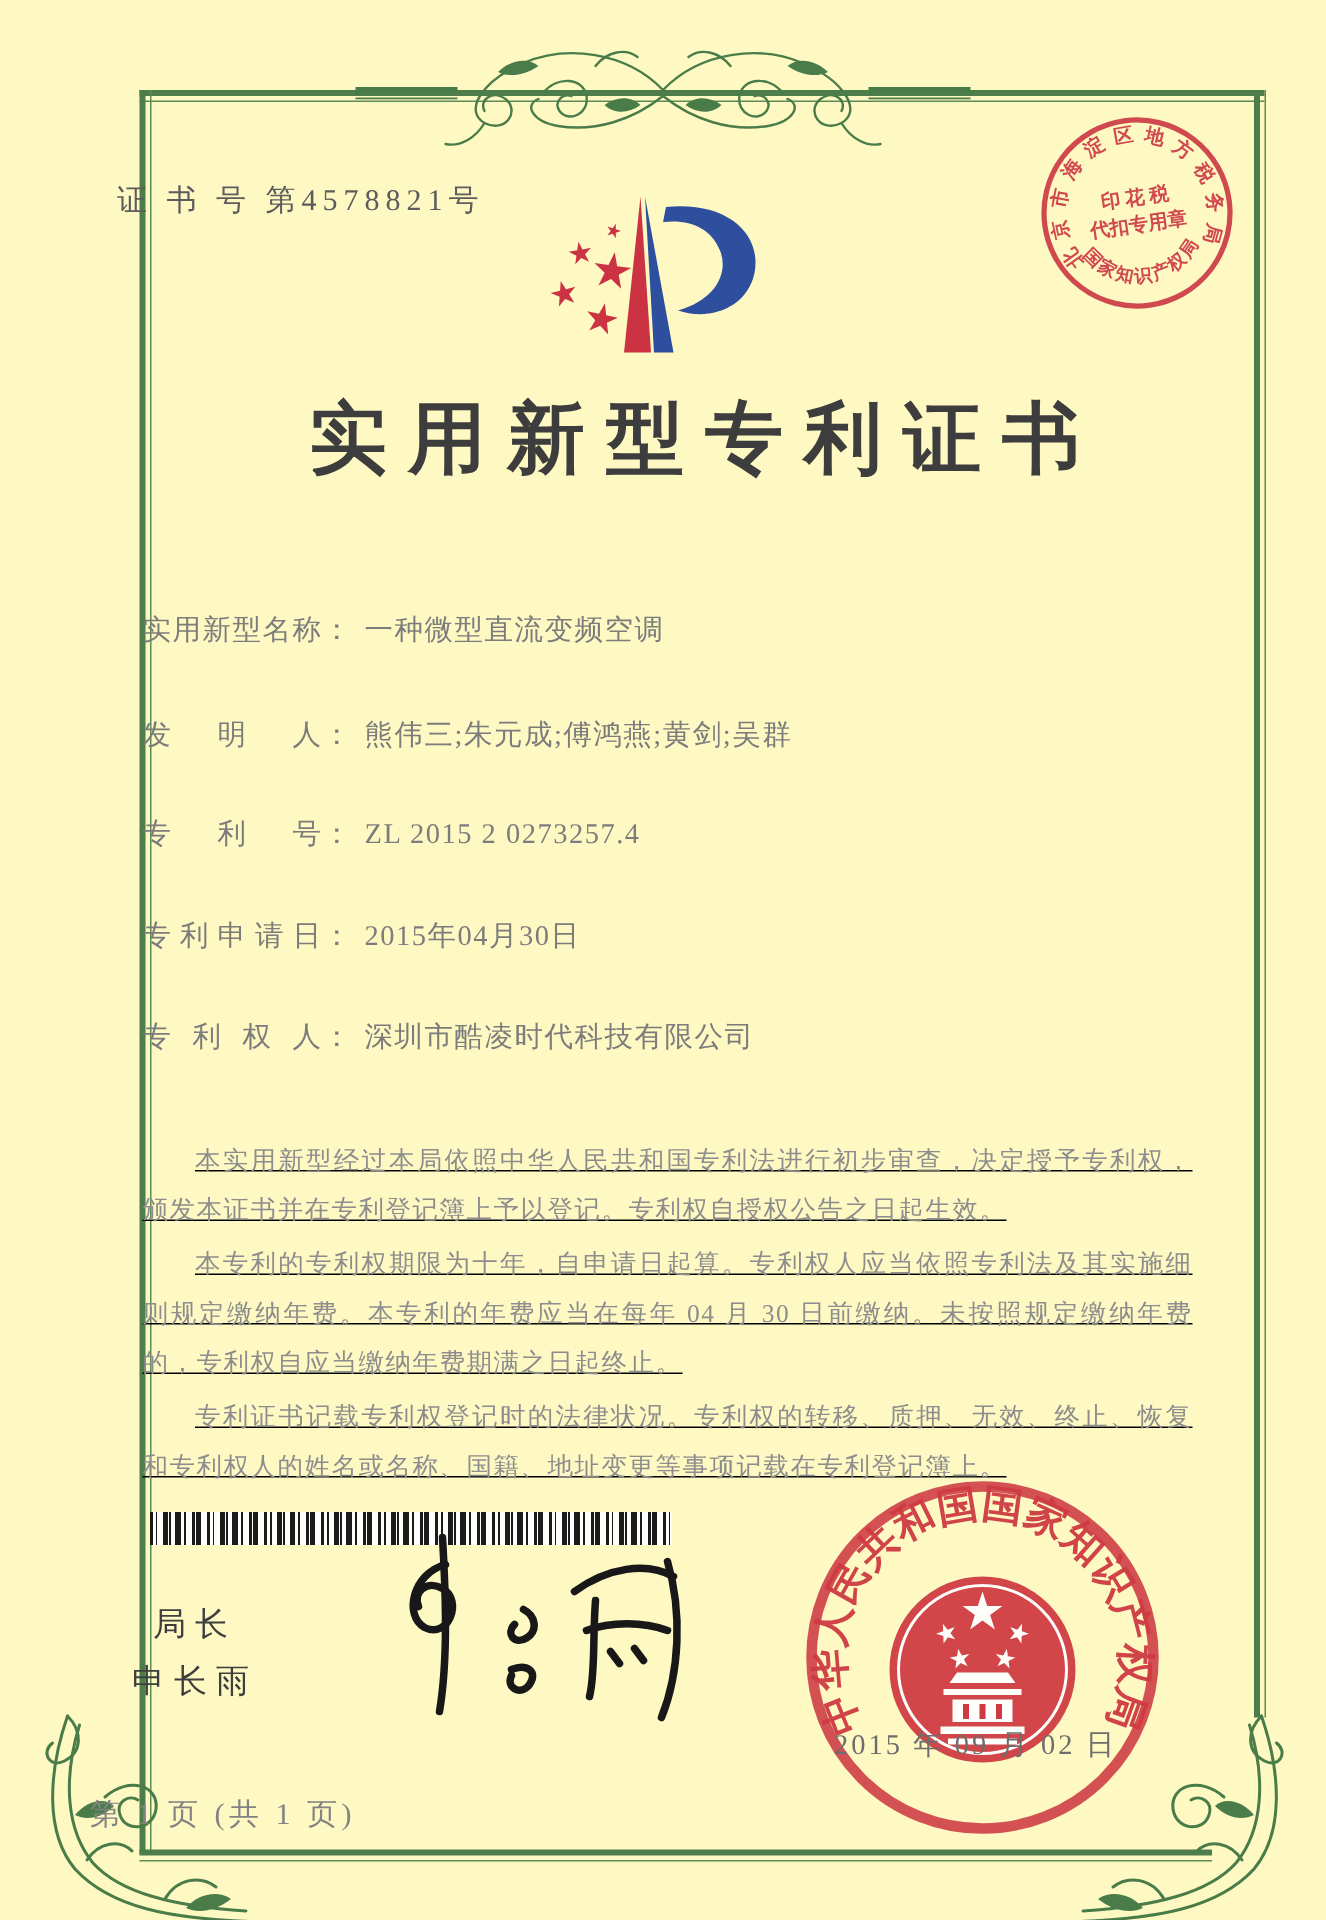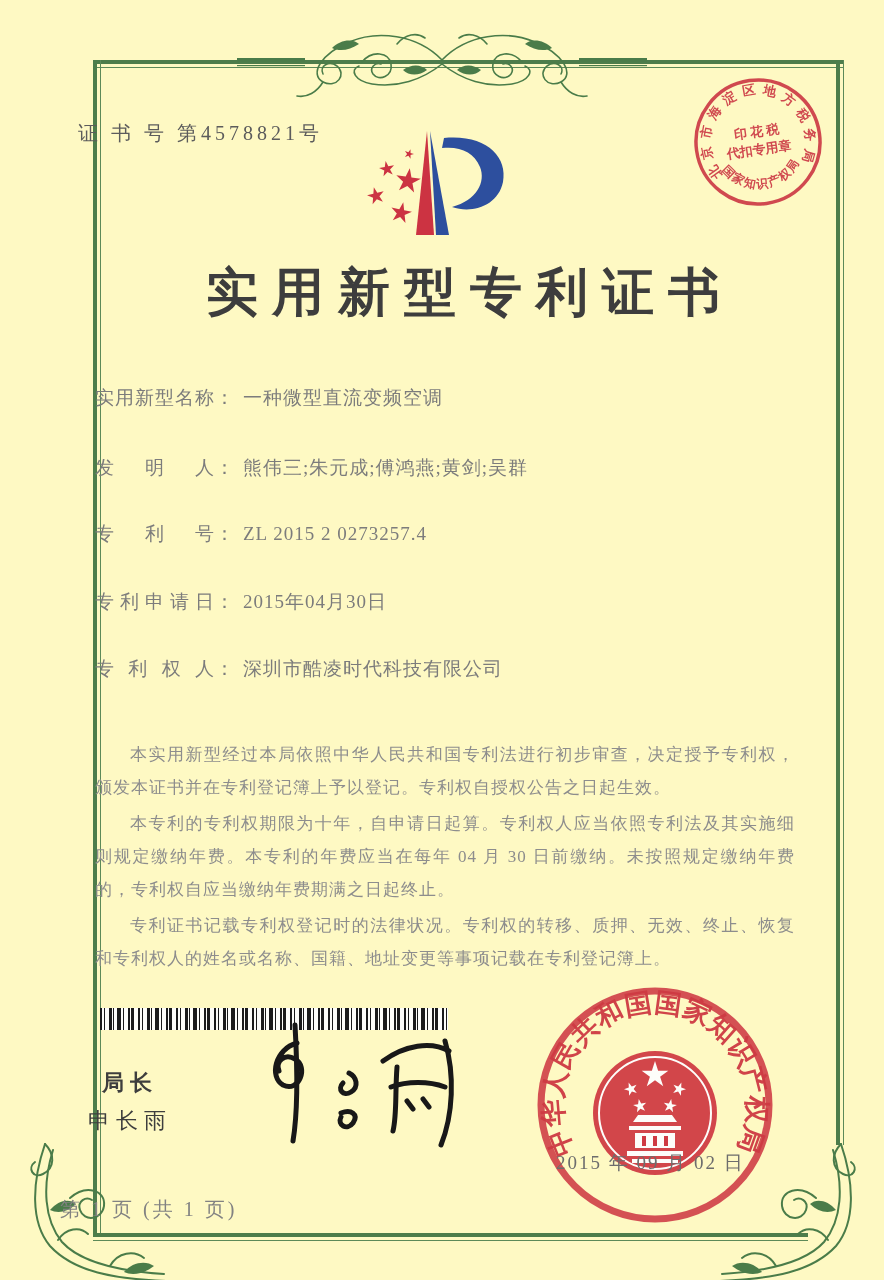--- a/index.html
+++ b/index.html
@@ -9,33 +9,33 @@
     font-family:"Liberation Serif","DejaVu Serif",serif;
   }
   
   .edge{position:absolute;pointer-events:none;}
   .edge.h{border-top:4px solid #4d7d4b;border-bottom:1px solid #5c8a58;height:3px;}
   .edge.v{border-left:4px solid #4d7d4b;border-right:1px solid #5c8a58;width:3px;}
   
   .cert-no{position:absolute;left:78px;top:120px;font-size:20px;color:#5c5c5c;letter-spacing:4px;}
   .title{position:absolute;left:93px;top:258px;width:690px;text-align:center;
          font-size:52px;font-weight:600;color:#3d3d3d;letter-spacing:14px;padding-left:32px;}
-  .field-row{position:absolute;left:95px;font-size:19px;color:#7c7c7c;letter-spacing:1px;white-space:nowrap;}
+  .field-row{position:absolute;left:95px;font-size:19px;color:#7c7c7c;letter-spacing:1px;white-space:nowrap;margin-top:22px;}
   .flabel{display:inline-block;width:120px;text-align:justify;text-align-last:justify;vertical-align:top;}
   .fcolon{margin-right:8px;}
-  .paras{position:absolute;left:95px;top:738px;width:700px;}
+  .paras{position:absolute;left:95px;top:757px;width:700px;text-decoration:underline;}
   .paras p{margin:0 0 3px 0;font-size:17px;line-height:33px;color:#8d8d8d;
            text-align:justify;text-indent:35px;letter-spacing:1px;}
   .barcode{position:absolute;left:100px;top:1008px;width:348px;height:22px;
     background:repeating-linear-gradient(90deg,
       #1b1b1b 0 2px,#fdfdfa 2px 4px,#1b1b1b 4px 5px,#fdfdfa 5px 9px,
       #1b1b1b 9px 12px,#fdfdfa 12px 13px,#1b1b1b 13px 14px,#fdfdfa 14px 17px,
       #1b1b1b 17px 21px,#fdfdfa 21px 23px,#1b1b1b 23px 24px,#fdfdfa 24px 28px,
       #1b1b1b 28px 30px,#fdfdfa 30px 31px,#1b1b1b 31px 34px,#fdfdfa 34px 38px);}
-  .director-label{position:absolute;left:102px;top:1068px;font-size:22px;color:#3e3e3e;letter-spacing:6px;font-weight:bold;}
+  .director-label{position:absolute;left:102px;top:1068px;font-size:22px;color:#3e3e3e;letter-spacing:6px;}
   .director-name{position:absolute;left:88px;top:1106px;font-size:22px;color:#3e3e3e;letter-spacing:6px;font-family:Liberation Serif, serif;}
   .seal-date{position:absolute;left:556px;top:1150px;font-size:19px;color:#6d6d6d;letter-spacing:2px;z-index:6;text-align:right;}
   .footer{position:absolute;left:60px;top:1196px;width:750px;text-align:left;
           font-size:20px;color:#828282;letter-spacing:3px;}
   svg{position:absolute;overflow:visible;}
   .stamp-rot{transform:rotate(-8deg);}
   .vine-r{transform:scaleX(-1);}
 </style>
 </head>
 <body>

